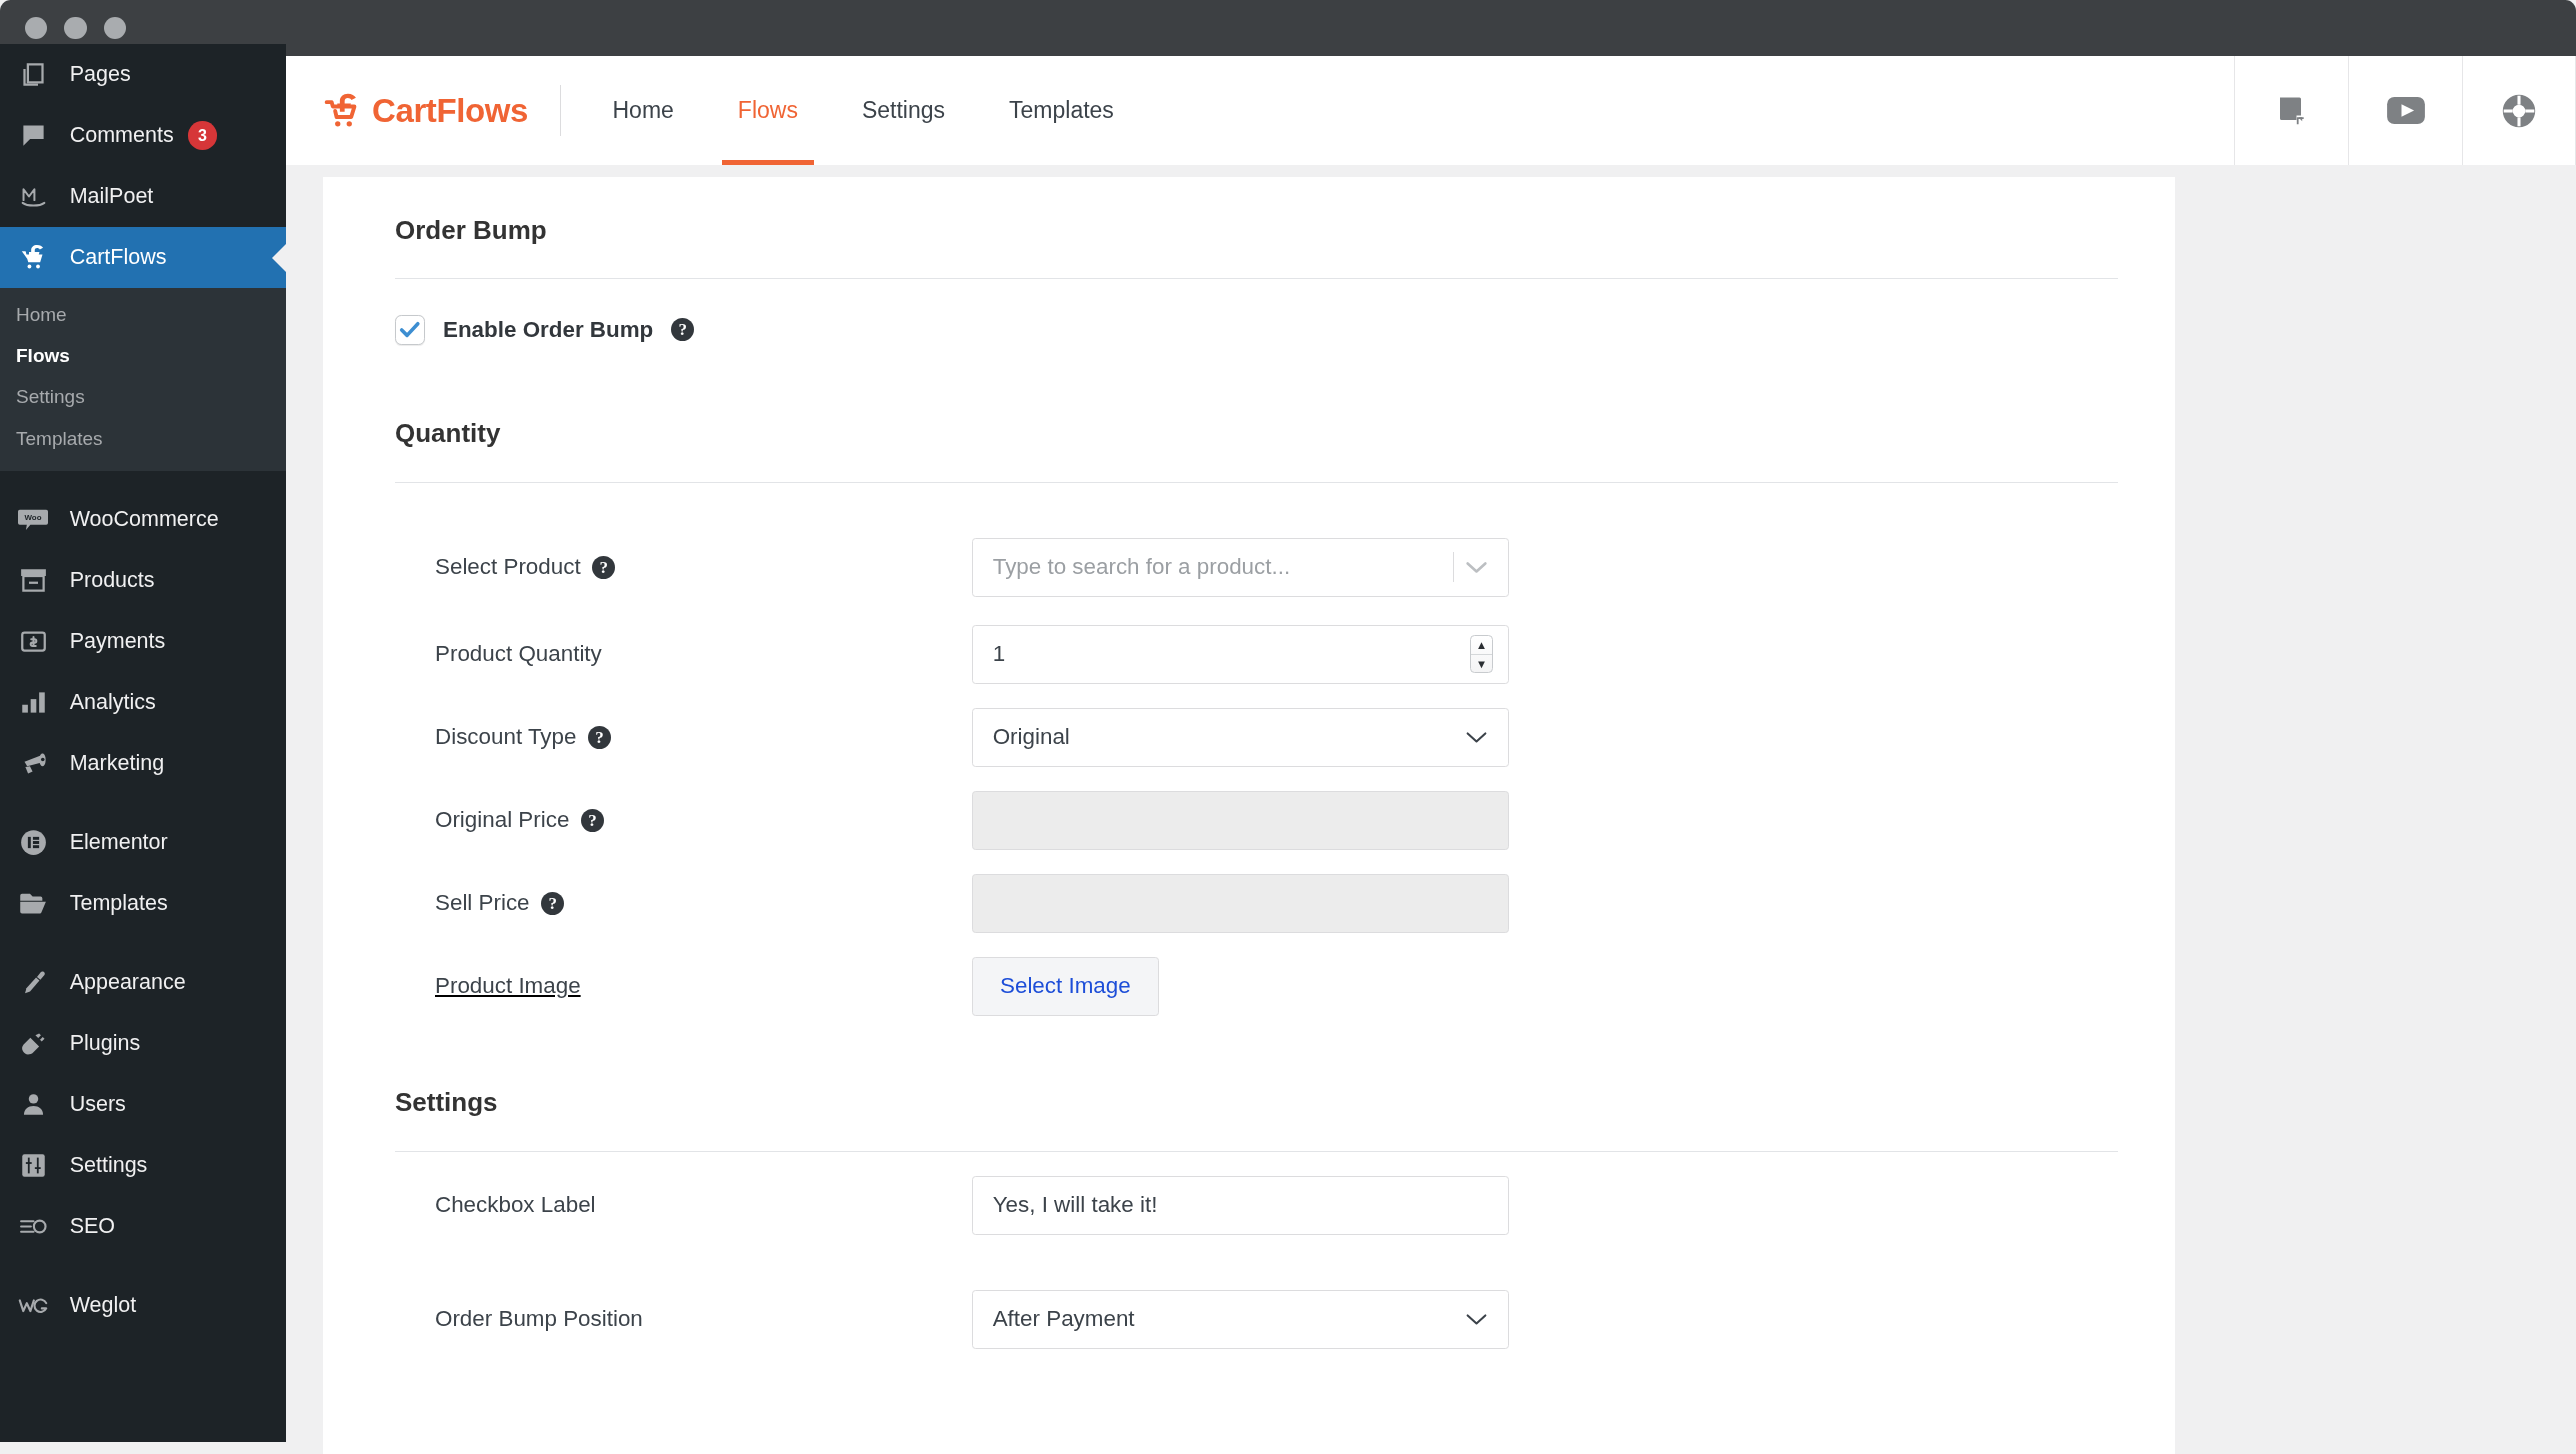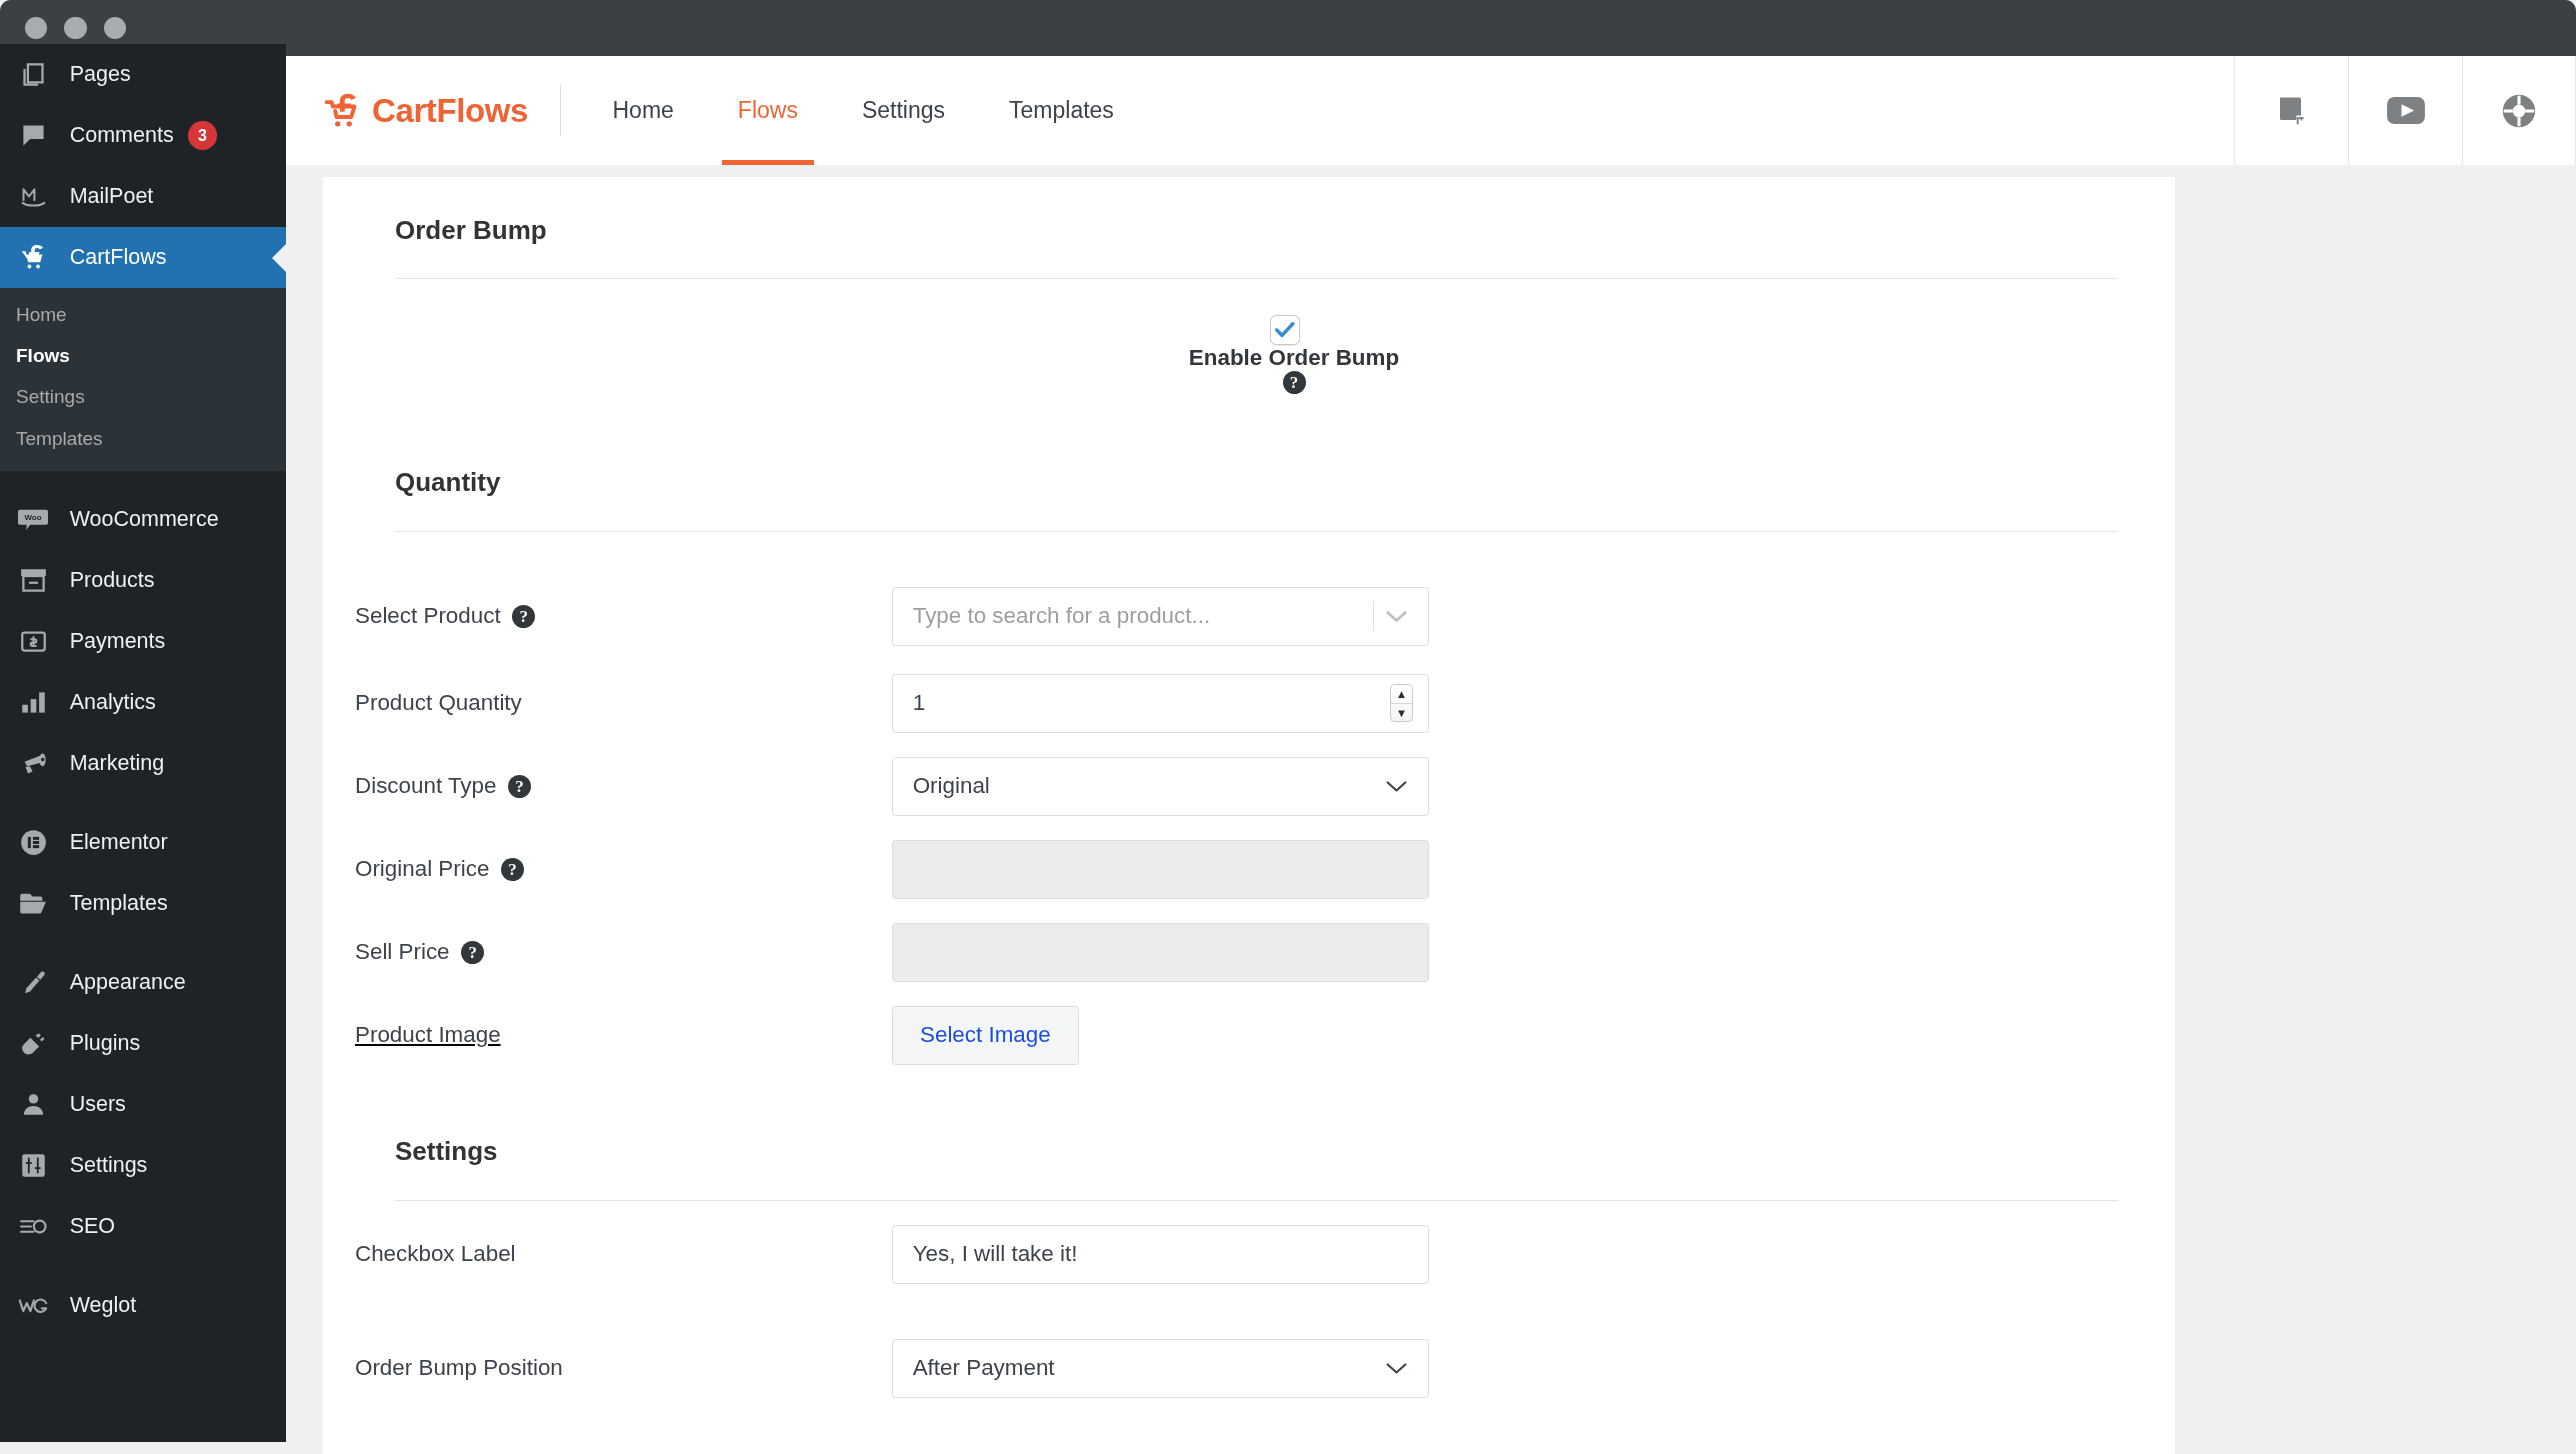--- a/index.html
+++ b/index.html
@@ -203,21 +203,21 @@
   }
   .section-rule {
     height: 0.9px;
     background: #e2e4e7;
     margin-left: 72px;
     margin-right: 57px;
   }
 
   .field-row {
     display: flex;
-    padding-left: 32px;
+    padding-left: 112px;
   }
   .field-label {
     width: 537px;
     min-width: 537px;
     display: flex;
     align-items: center;
     font-size: 22.4px;
     color: #3c434a;
   }
   .field-label .label-text { white-space: nowrap; }
@@ -319,21 +319,20 @@
     box-shadow: 0 0.9px 0.9px rgba(0,0,0,.08);
     display: flex;
     align-items: center;
     justify-content: center;
     cursor: pointer;
   }
   .checkbox-row {
     display: flex;
     align-items: center;
     padding-left: 72px;
-    flex-direction: column;
   }
   .checkbox-label {
     margin-left: 18px;
     font-size: 22.4px;
     font-weight: bold;
     color: #32373c;
   }
 </style>
 </head>
 <body>

